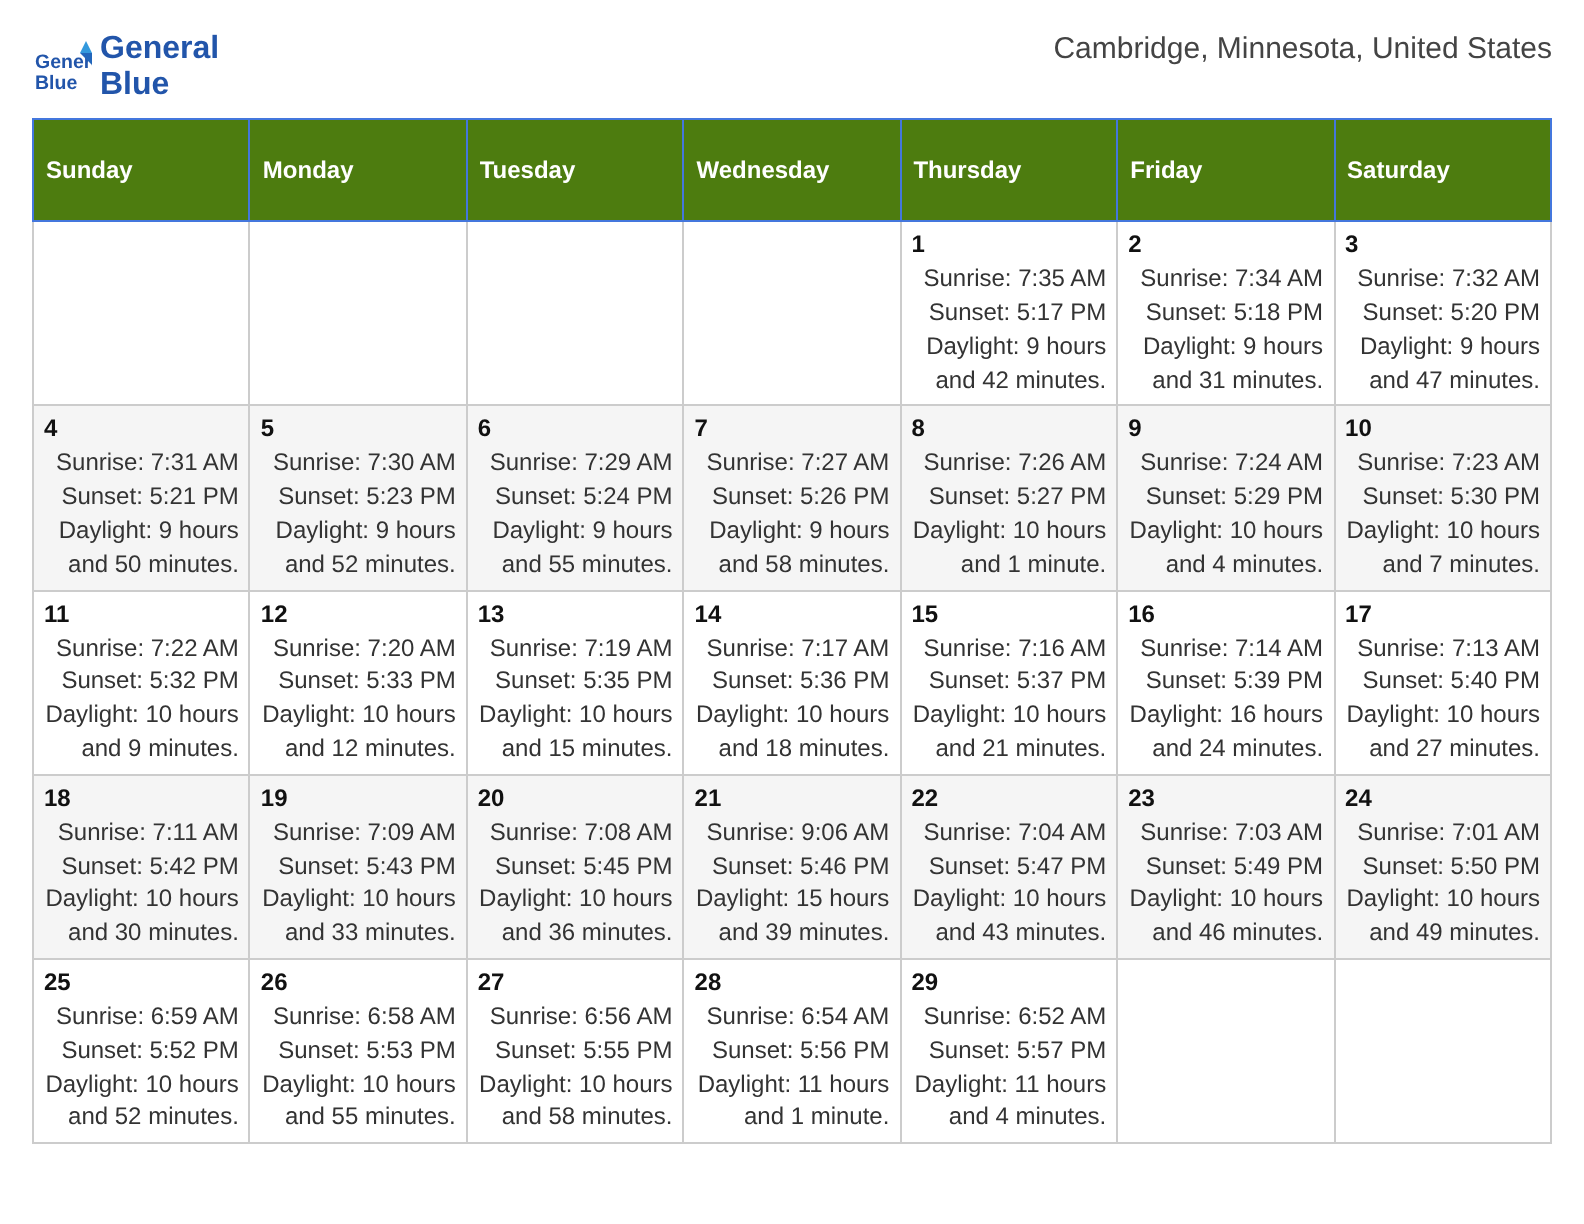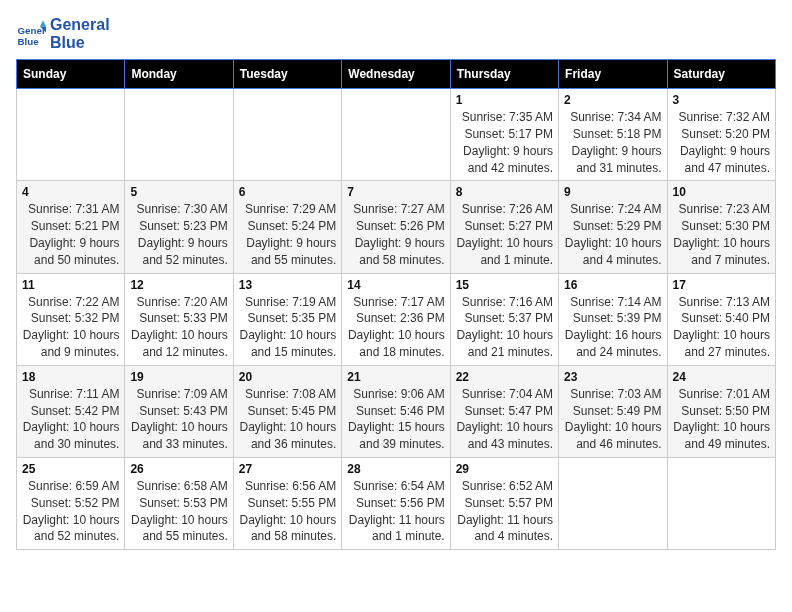--- a/index.html
+++ b/index.html
@@ -36,24 +36,24 @@
     .location {
       font-size: 15px;
       color: #444;
     }
     .calendar {
       width: 100%;
       border-collapse: collapse;
       font-size: 11px;
     }
     .calendar th {
-      background: #000000;
+      background: #4d7c0f;
       color: #fff;
       text-align: left;
-      padding: 7px 6px;
+      padding: 18px 6px;
       font-size: 12px;
       font-weight: bold;
       border: 1px solid #4477dd;
     }
     .calendar td {
       border: 1px solid #ccc;
       vertical-align: top;
       padding: 4px 5px;
       width: 108px;
       min-height: 80px;
@@ -91,20 +91,21 @@
       <text x="2" y="34" font-family="Arial" font-weight="bold" font-size="13" fill="#2255aa">Blue</text>
       <polygon points="32,10 40,10 36,2" fill="#3399dd"></polygon>
       <polygon points="32,10 40,10 40,18" fill="#2266bb"></polygon>
     </svg>
     <div style="display:flex;flex-direction:column;">
       <span style="font-size:16px;font-weight:bold;color:#2255aa;line-height:1.1;">General</span>
       <span style="font-size:16px;font-weight:bold;color:#2255aa;line-height:1.1;">Blue</span>
     </div>
   </div>
   <div class="title-area">
+    <div class="location">Cambridge, Minnesota, United States</div>
   </div>
 </div>
 
 <table class="calendar">
   <thead>
     <tr>
     <th>Sunday</th>
         <th>Monday</th>
         <th>Tuesday</th>
         <th>Wednesday</th>
@@ -224,21 +225,21 @@
           <div class="day-info">
             <div>Sunrise: 7:19 AM</div>
             <div>Sunset: 5:35 PM</div>
             <div>Daylight: 10 hours and 15 minutes.</div>
           </div>
         </td>
         <td>
           <div class="day-number">14</div>
           <div class="day-info">
             <div>Sunrise: 7:17 AM</div>
-            <div>Sunset: 2:36 PM</div>
+            <div>Sunset: 5:36 PM</div>
             <div>Daylight: 10 hours and 18 minutes.</div>
           </div>
         </td>
         <td>
           <div class="day-number">15</div>
           <div class="day-info">
             <div>Sunrise: 7:16 AM</div>
             <div>Sunset: 5:37 PM</div>
             <div>Daylight: 10 hours and 21 minutes.</div>
           </div>

